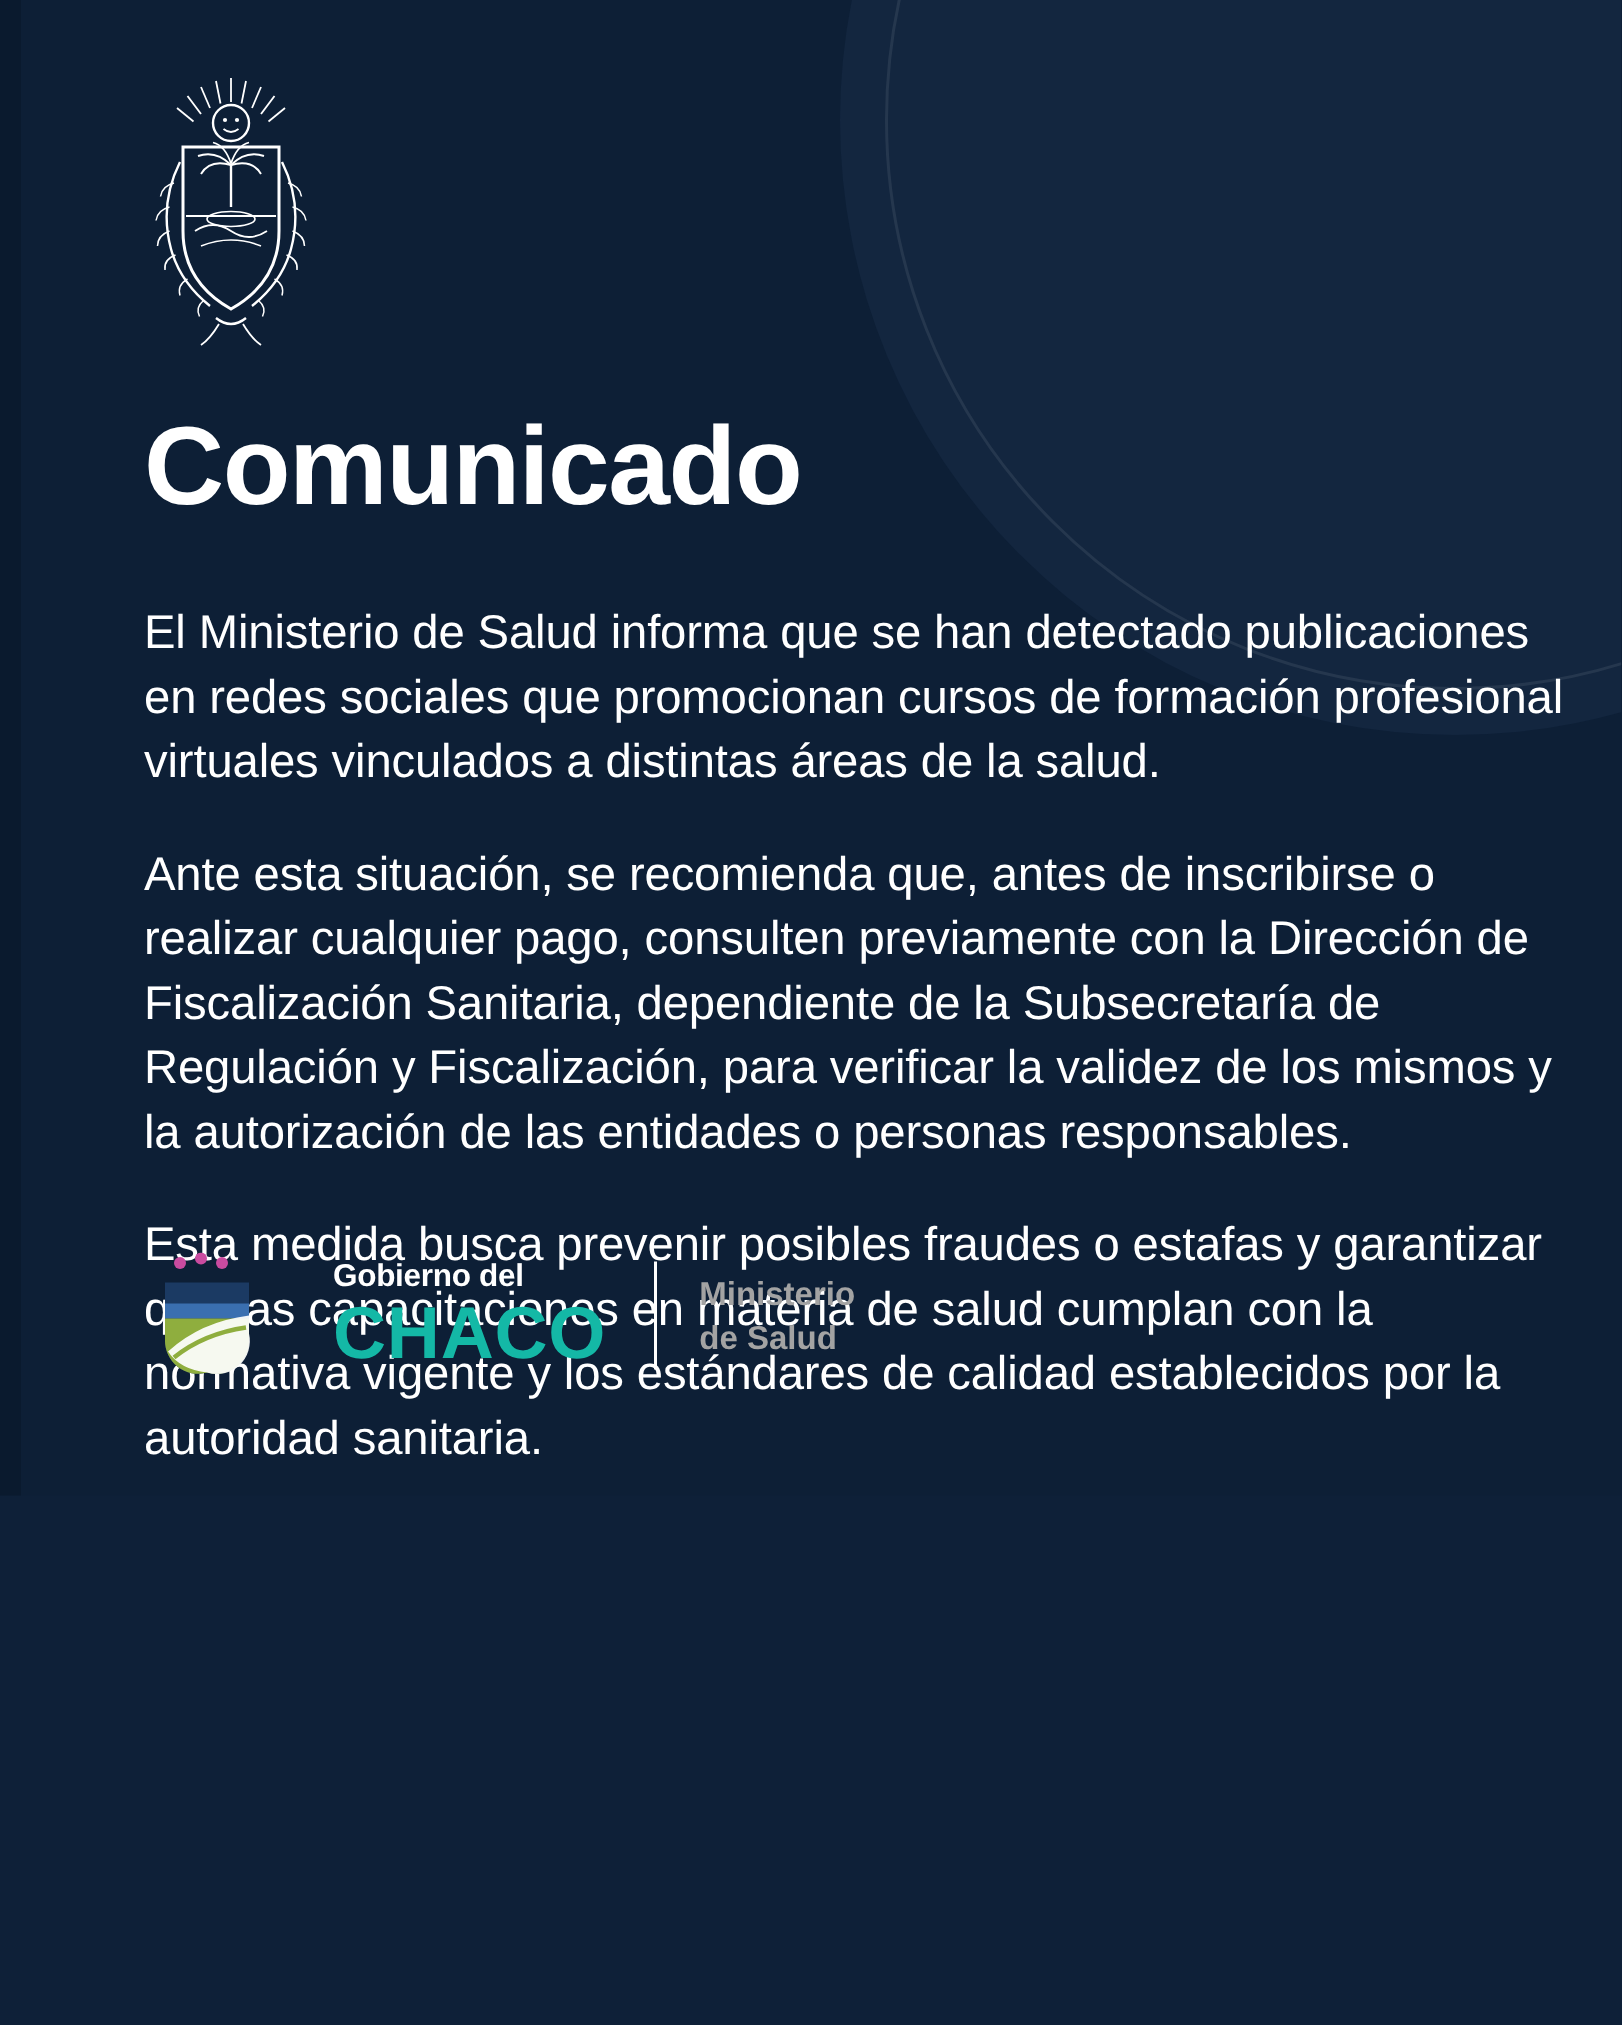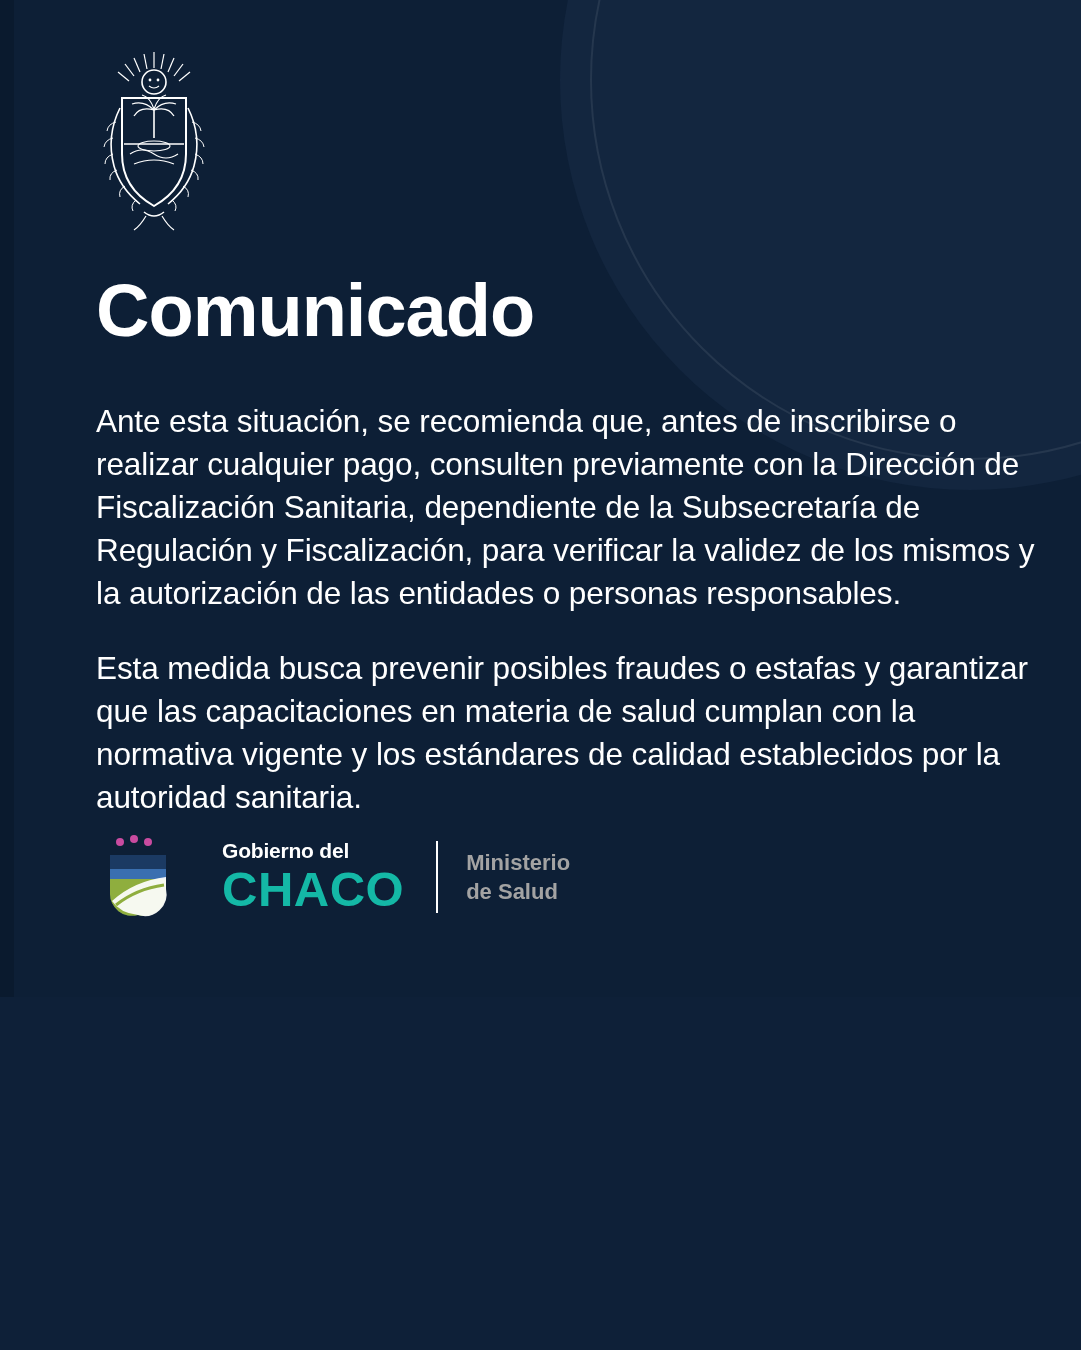--- a/index.html
+++ b/index.html
@@ -224,20 +224,21 @@
         <path d="M52 166 q10 8 20 0" stroke-width="1.6"></path>
         <path d="M54 170 q-6 10 -12 14" stroke-width="1.2"></path>
         <path d="M70 170 q6 10 12 14" stroke-width="1.2"></path>
       </g>
     </svg>
   </div>
 
   <h1 class="title">Comunicado</h1>
 
   <div class="body-copy">
+    <p class="para">El Ministerio de Salud informa que se han detectado publicaciones en redes sociales que promocionan cursos de formación profesional virtuales vinculados a distintas áreas de la salud.</p>
     <p class="para">Ante esta situación, se recomienda que, antes de inscribirse o realizar cualquier pago, consulten previamente con la Dirección de Fiscalización Sanitaria, dependiente de la Subsecretaría de Regulación y Fiscalización, para verificar la validez de los mismos y la autorización de las entidades o personas responsables.</p>
     <p class="para">Esta medida busca prevenir posibles fraudes o estafas y garantizar que las capacitaciones en materia de salud cumplan con la normativa vigente y los estándares de calidad establecidos por la autoridad sanitaria.</p>
   </div>
 
   <div class="footer">
 
     <div class="gov-logo-mark">
       <svg viewBox="0 0 84 84" width="84" height="84" aria-hidden="true">
 
         <circle cx="24" cy="7" r="4" fill="#c94ba0"></circle>

